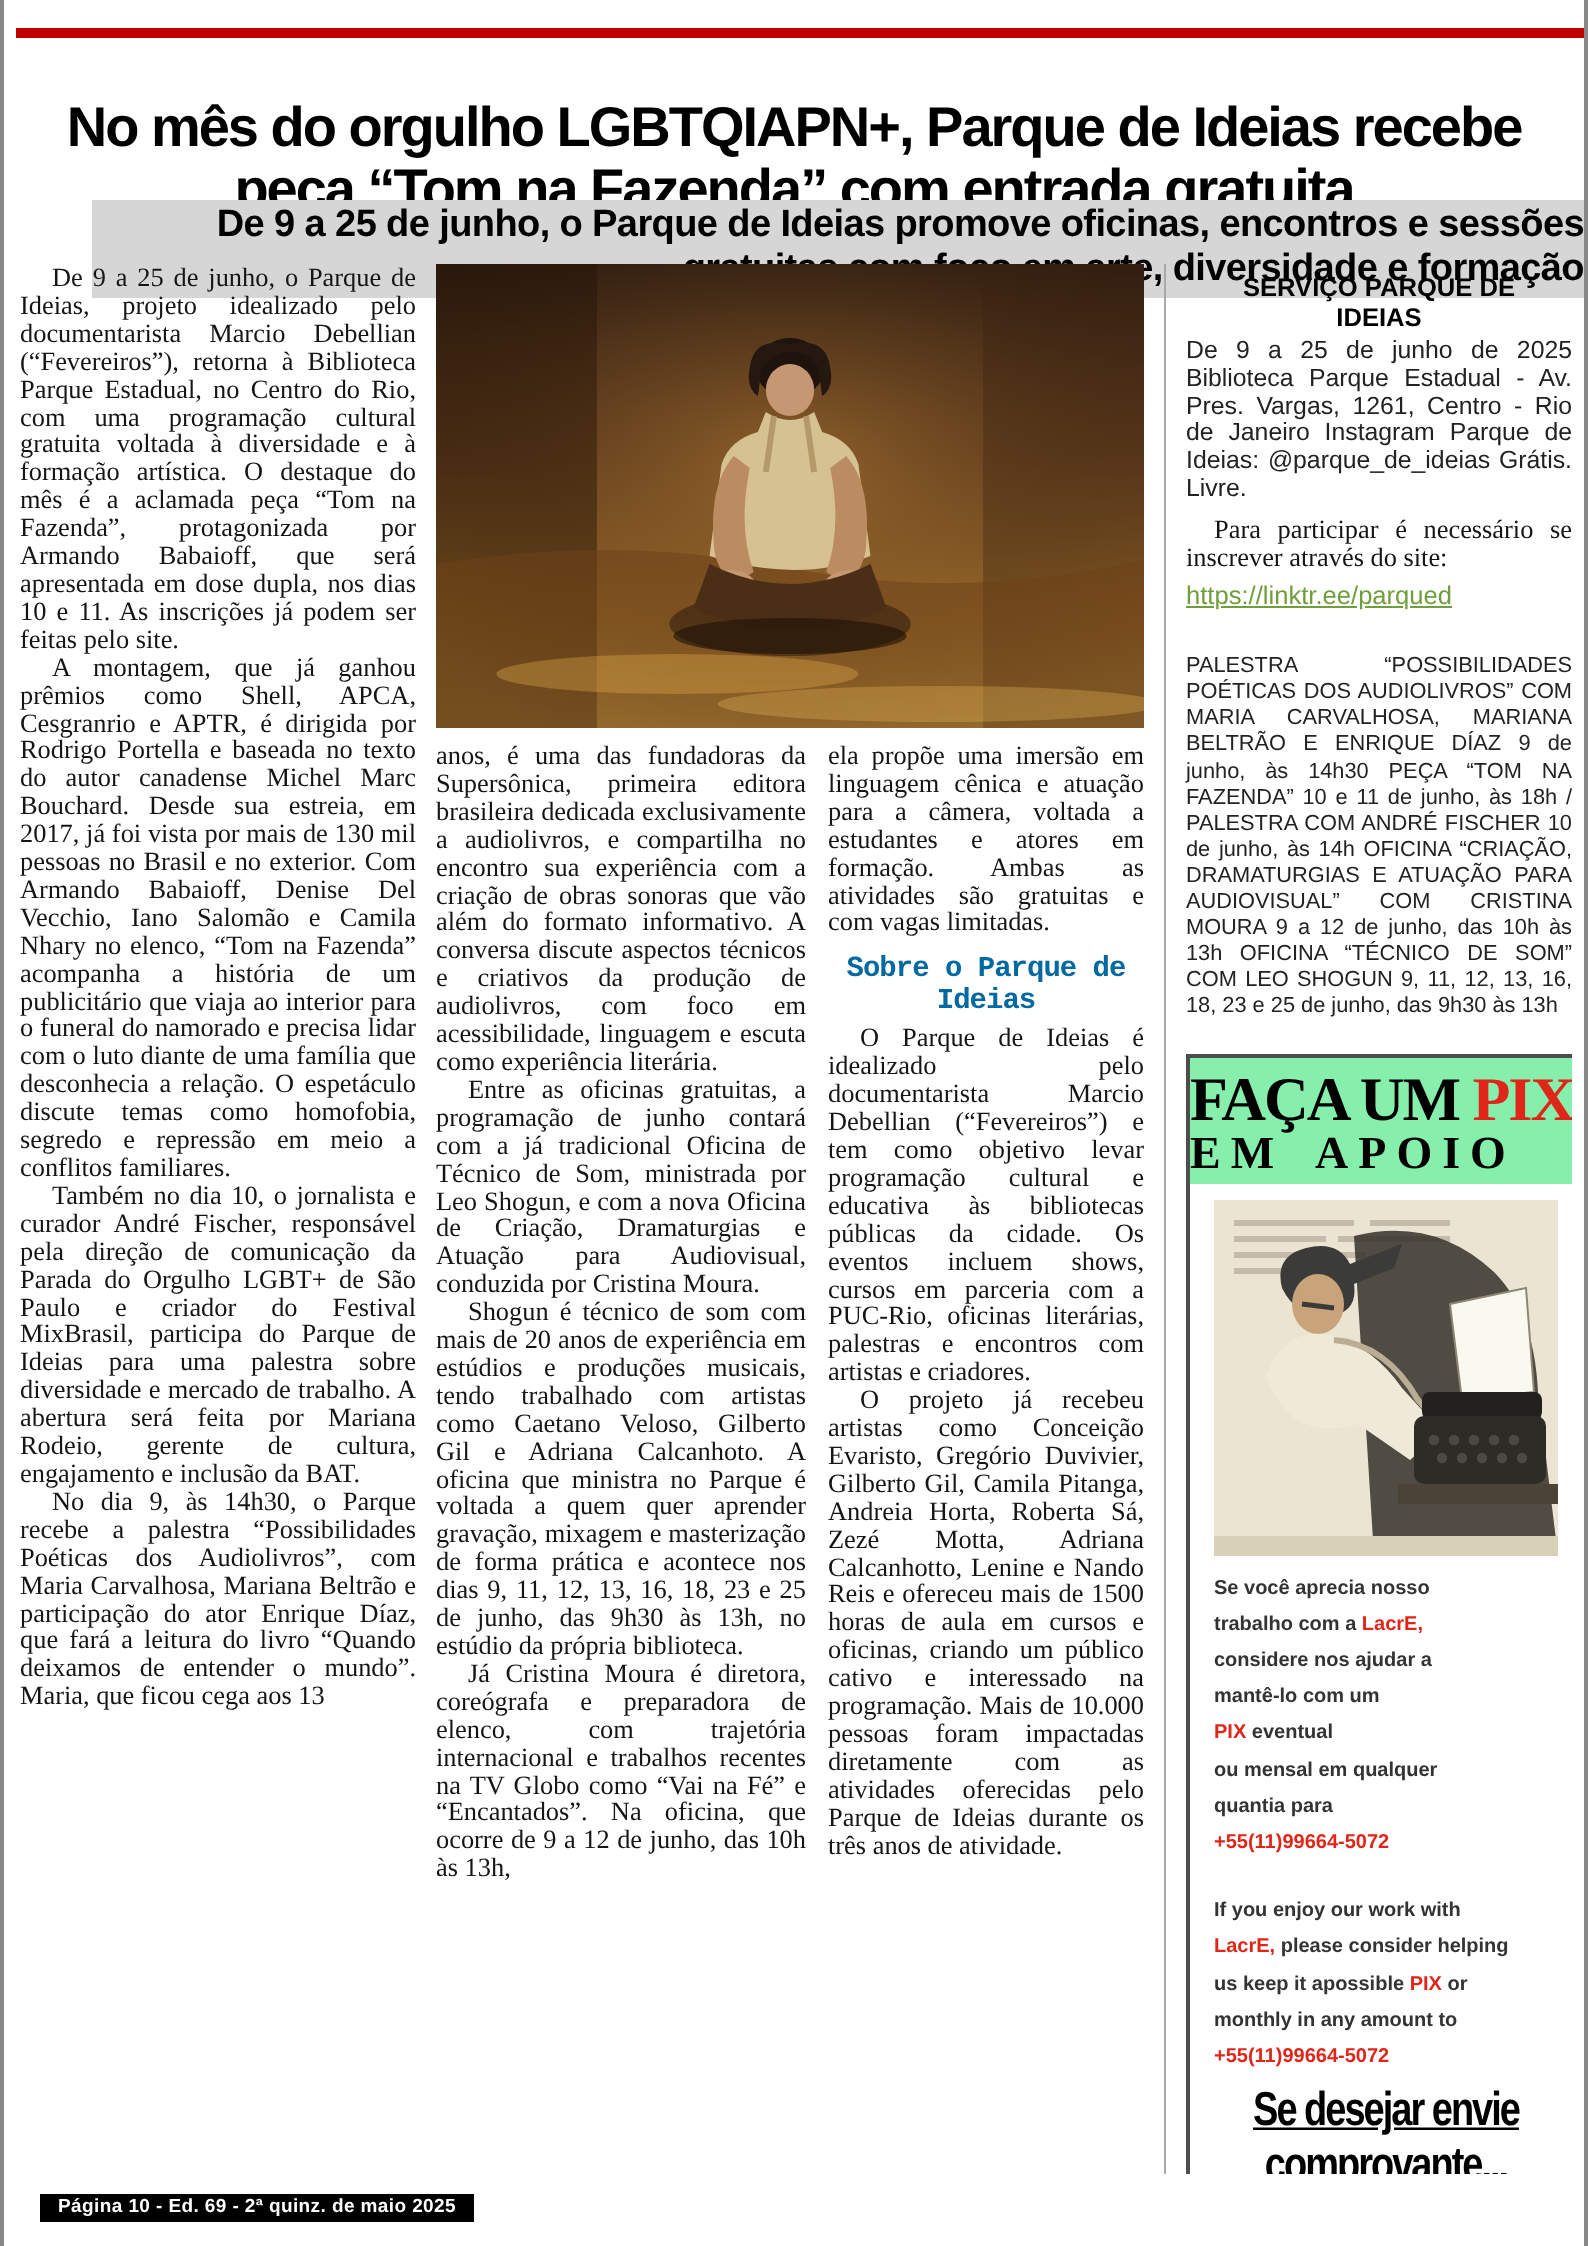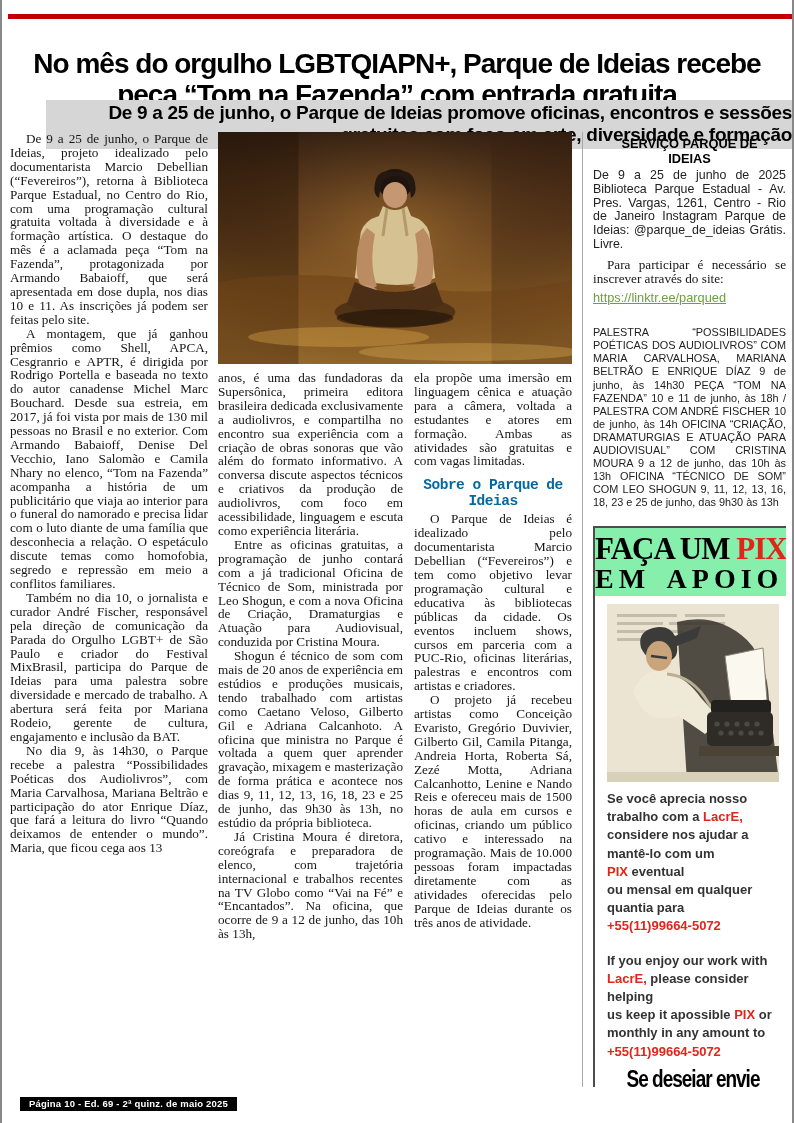--- a/index.html
+++ b/index.html
@@ -29,23 +29,23 @@
   .svc-info{font-size:12.4px;line-height:13.8px;text-align:justify;color:#222;}
   .svc-note{font-family:"Liberation Serif",serif;font-size:13.2px;line-height:14.2px;
             text-align:justify;text-indent:14px;margin-top:6px;}
   .svc-link{display:inline-block;color:#6f9e3d;text-decoration:underline;
             font-size:12.8px;margin-top:4px;}
   .schedule{font-size:10.9px;line-height:13.1px;text-align:justify;color:#222;margin-top:20px;}
   .ad{margin-top:16px;border:2px solid #4d4d4d;background:#fff;width:196px;}
   .ad-head{background:#86efac;text-align:left;font-family:Liberation Serif, serif;
            font-weight:700;color:#000;padding:5px 0 3px;}
   .ad-head-l1{font-size:31px;line-height:1;letter-spacing:-1px;}
-  .ad-head-l2{font-size:28px;line-height:1.05;letter-spacing:5px;word-spacing:6px;}
+  .ad-head-l2{font-size:23px;line-height:1.05;letter-spacing:5px;word-spacing:6px;}
   .ad-illu{display:block;margin:8px auto 6px;}
-  .ad-text{padding:2px 12px 0;font-weight:700;font-size:13px;line-height:18.2px;color:#333;}
+  .ad-text{padding:2px 12px 0;font-weight:700;font-size:10px;line-height:18.2px;color:#333;}
   .ad-gap{height:16px;}
   .seg-red{color:#e02619;}
   .ad-big{font-family:"Liberation Sans",sans-serif;font-weight:700;font-size:19px;
           letter-spacing:-1px;text-align:center;text-decoration:underline;
           margin:10px 2px 4px;color:#000;transform:scaleY(1.25);}
   .footer{position:absolute;left:18px;bottom:12px;background:#000;color:#fff;
           font-family:"Liberation Sans",sans-serif;font-weight:700;font-size:9.5px;
           letter-spacing:0.2px;padding:1px 9px 2px;}
 </style>
 </head>

